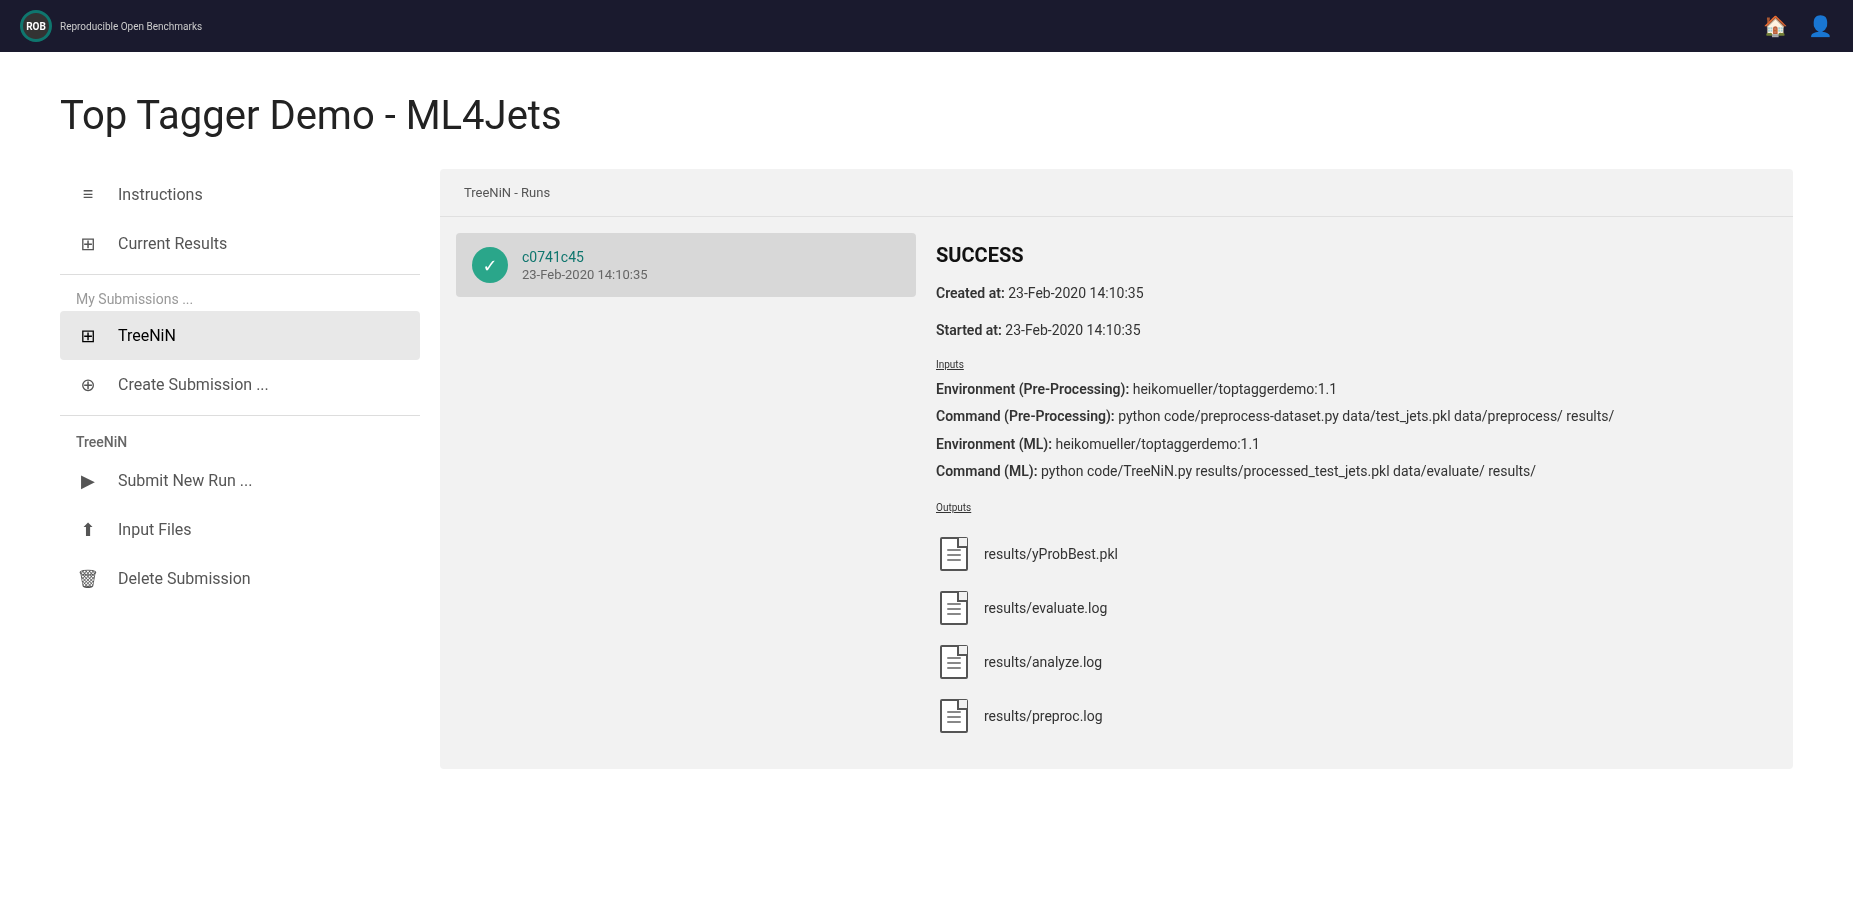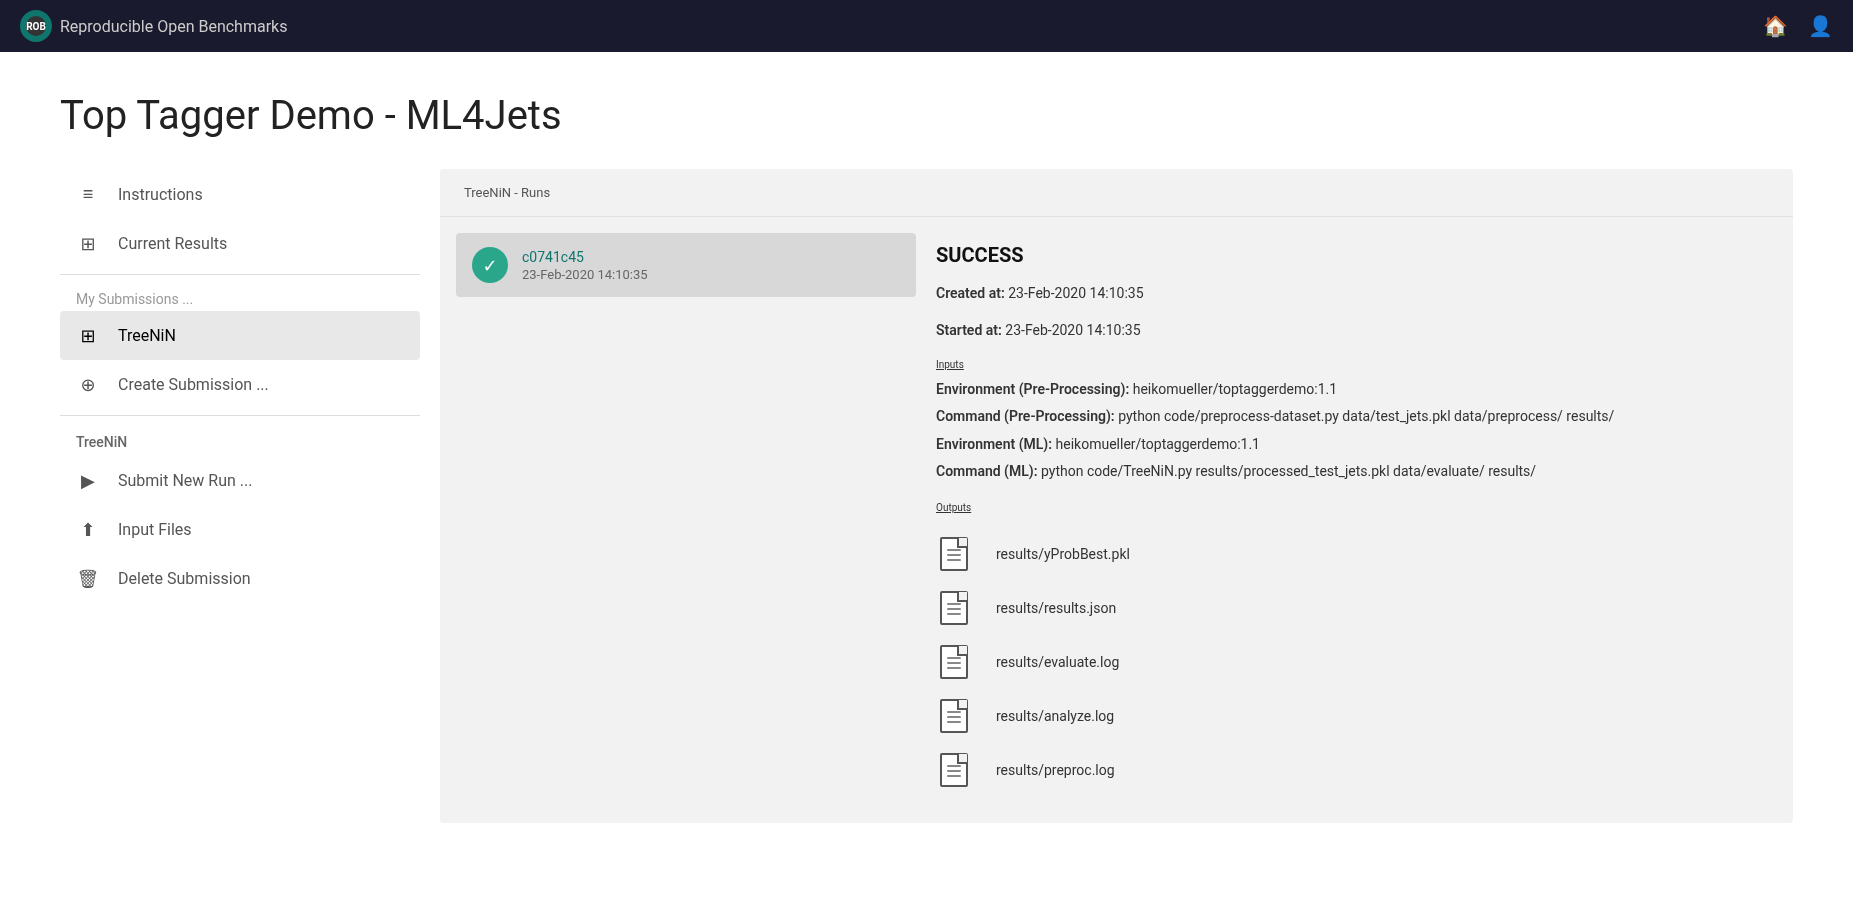--- a/index.html
+++ b/index.html
@@ -25,27 +25,27 @@
       width: 32px;
       height: 32px;
       border-radius: 50%;
       background: #333;
       display: flex;
       align-items: center;
       justify-content: center;
       color: #fff;
       font-size: 10px;
       font-weight: bold;
-      border: 6px solid #0f766e;
+      border: 3px solid #0f766e;
     }
     .topnav-brand-text {
       display: flex;
       flex-direction: column;
     }
-    .topnav-brand-text .line1 { font-size: 16px; color: #ccc; }
+    .topnav-brand-text .line1 { font-size: 10px; color: #ccc; }
     .topnav-icons {
       display: flex;
       gap: 20px;
       align-items: center;
     }
     .topnav-icons span {
       color: #fff;
       font-size: 20px;
       cursor: pointer;
     }
@@ -202,21 +202,21 @@
       margin-bottom: 5px;
       line-height: 1.6;
     }
     .env-label strong { font-weight: 600; margin-top: 44px; }
 
     
     .outputs-section { margin-top: 6px; }
     .output-file {
       display: flex;
       align-items: center;
-      gap: 28px;
+      gap: 16px;
       padding: 10px 4px;
       font-size: 14px;
       color: #333;
     }
     .file-icon {
       width: 28px;
       height: 34px;
       border: 2px solid #555;
       border-radius: 2px;
       position: relative;
@@ -359,30 +359,20 @@
                 <span>results/yProbBest.pkl</span>
               </div>
               <div class="output-file">
                 <div class="file-icon">
                   <div class="file-lines">
                     <span></span>
                     <span></span>
                     <span></span>
                   </div>
                 </div>
-                <span>results/results.json</span>
-              </div>
-              <div class="output-file">
-                <div class="file-icon">
-                  <div class="file-lines">
-                    <span></span>
-                    <span></span>
-                    <span></span>
-                  </div>
-                </div>
                 <span>results/evaluate.log</span>
               </div>
               <div class="output-file">
                 <div class="file-icon">
                   <div class="file-lines">
                     <span></span>
                     <span></span>
                     <span></span>
                   </div>
                 </div>

